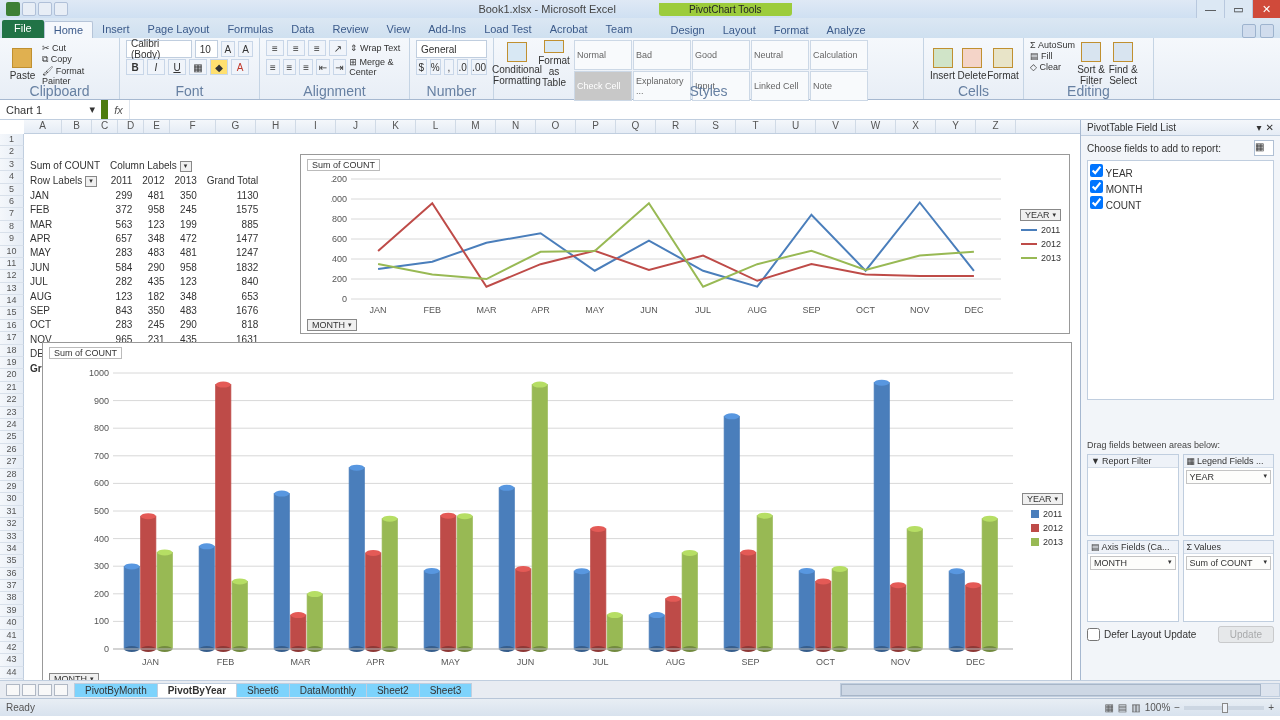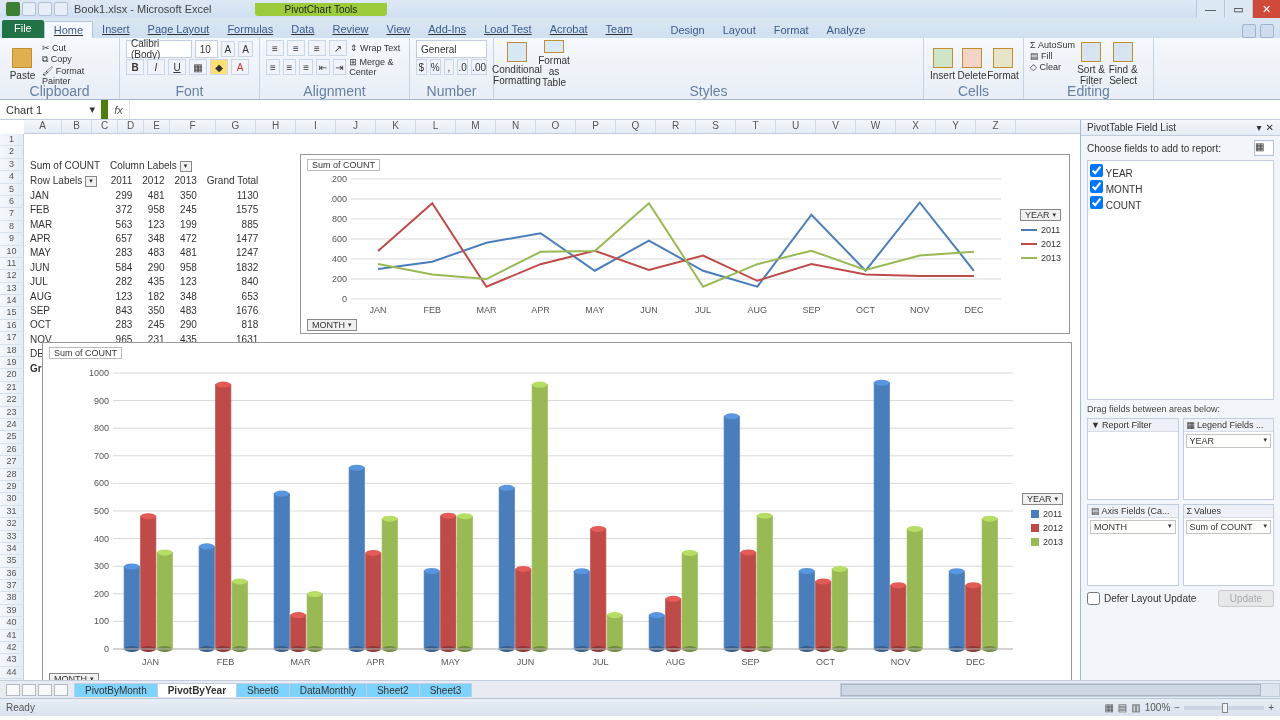--- a/index.html
+++ b/index.html
@@ -3,21 +3,21 @@
 <meta charset="utf-8">
 <style>
   * { box-sizing: border-box; margin: 0; padding: 0; font-family: "Segoe UI", Tahoma, sans-serif; }
   body { width: 1280px; height: 720px; overflow: hidden; background: #fff; font-size: 11px; color: #333; }
 
   
   .titlebar { height: 18px; background: linear-gradient(#dfe9f5, #cfe0f2); display: flex; align-items: center; font-size: 11px; }
   .titlebar .qat { display: flex; gap: 2px; padding: 0 6px; align-items: center; }
   .qat span { width: 14px; height: 14px; background: #3d7f34; display: inline-block; border-radius: 2px; }
   .qat .qbtn { width: 14px; height: 14px; background: #e8eef6; border: 1px solid #b0c0d8; }
-  .titlebar .title { flex: 1; color: #444; }
+  .titlebar .title { flex: 1; text-align: center; color: #444; }
   .titlebar .ctx { margin-left: 40px; padding: 1px 30px; background: #9ccc3c; color: #222; font-size: 10px; border-radius: 0 0 3px 3px; }
   .winbtns { display: flex; }
   .winbtns div { width: 28px; height: 18px; display: flex; align-items: center; justify-content: center; border-left: 1px solid #b8c8de; background: #dce8f4; }
   .winbtns .close { background: #d04a3a; color: #fff; }
 
   
   .tabs { height: 20px; display: flex; align-items: flex-end; background: linear-gradient(#dbe7f3, #cfe0f0); padding-left: 2px; font-size: 11px; }
   .tabs .file { background: #217346; color: #fff; padding: 2px 12px; height: 18px; border-radius: 2px 2px 0 0; }
   .tabs .tab { padding: 2px 9px; color: #3b5a8a; cursor: default; }
   .tabs .tab.active { background: #f5f8fc; border: 1px solid #b5c4d8; border-bottom: none; border-radius: 2px 2px 0 0; color: #3b5a8a; }
@@ -72,21 +72,21 @@
   .legend .swb { width: 8px; height: 8px; }
 
   
   .pane { width: 200px; border-left: 1px solid #a6b8d0; background: #f2f5f9; display: flex; flex-direction: column; font-size: 10px; }
   .pane .pt { background: linear-gradient(#f4f7fb,#e5ecf5); border-bottom: 1px solid #c0cedf; padding: 2px 6px; display: flex; align-items: center; }
   .pane .pt .x { margin-left: auto; }
   .pane .subhdr { padding: 4px 6px; display: flex; align-items: center; }
   .pane .toolbtn { width: 20px; height: 16px; border: 1px solid #b0c0d4; background: #fff; margin-left: auto; }
   .flds { flex: 0 0 240px; background: #fff; border: 1px solid #c0cedf; margin: 0 6px; padding: 2px; overflow: auto; }
   .flds label { display: block; margin: 1px 0; }
-  .areahdr { padding: 4px 6px; font-size: 9px; color: #444; }
+  .areahdr { padding: 4px 6px; font-size: 9px; color: #444; margin-top: 36px; }
   .areas { display: grid; grid-template-columns: 1fr 1fr; gap: 4px; padding: 0 6px; }
   .areabox { border: 1px solid #c0cedf; background: #fff; height: 82px; font-size: 9px; }
   .areabox .ah { background: #eef2f8; border-bottom: 1px solid #d4dde8; padding: 1px 3px; display: flex; align-items: center; gap: 2px; }
   .areabox .item { border: 1px solid #c4c4c4; background: #fdfdfb; margin: 2px; padding: 1px 3px; display: flex; }
   .areabox .item .dd { margin-left: auto; font-size: 7px; }
   .defer { padding: 4px 6px; display: flex; align-items: center; gap: 4px; }
   .defer button { padding: 1px 10px; margin-left: auto; font-size: 10px; }
 
   
   .sheettabs { height: 18px; background: #e8ecf2; border-top: 1px solid #c0cedf; display: flex; align-items: center; font-size: 10px; }
@@ -121,21 +121,21 @@
   </div>
   <div class="winbtns">
     <div>—</div>
     <div>▭</div>
     <div class="close">✕</div>
   </div>
 </div>
 
 <div class="tabs">
   <div class="file">File</div>
-  <div id="rtabs" style="display: flex; text-decoration: underline;">
+  <div id="rtabs" style="display: flex;">
       <div class="tab active">Home</div>
       <div class="tab">Insert</div>
       <div class="tab">Page Layout</div>
       <div class="tab">Formulas</div>
       <div class="tab">Data</div>
       <div class="tab">Review</div>
       <div class="tab">View</div>
       <div class="tab">Add-Ins</div>
       <div class="tab">Load Test</div>
       <div class="tab">Acrobat</div>
@@ -224,20 +224,32 @@
   </div>
   <div class="group" style="width:430px">
     <div class="row" style="align-items:flex-start">
       <div class="bigbtn">
           <div class="ic" style="background:#d8e8f4"></div>
           <span>Conditional Formatting</span>
         </div>
       <div class="bigbtn">
           <div class="ic" style="background:#d8e8f4"></div>
           <span>Format as Table</span>
+        </div>
+      <div id="stylegal" style="display:grid;grid-template-columns:repeat(5,1fr);gap:1px">
+          <div class="stylebox">Normal</div>
+          <div class="stylebox">Bad</div>
+          <div class="stylebox">Good</div>
+          <div class="stylebox">Neutral</div>
+          <div class="stylebox">Calculation</div>
+          <div class="stylebox ck">Check Cell</div>
+          <div class="stylebox">Explanatory ...</div>
+          <div class="stylebox">Input</div>
+          <div class="stylebox">Linked Cell</div>
+          <div class="stylebox">Note</div>
         </div>
     </div>
     <div class="label">Styles</div>
   </div>
   <div class="group" style="width:100px">
     <div class="row">
       <div class="bigbtn" style="width:28px">
           <div class="ic" style="background:#d0e4c8"></div>
           <span>Insert</span>
         </div>

